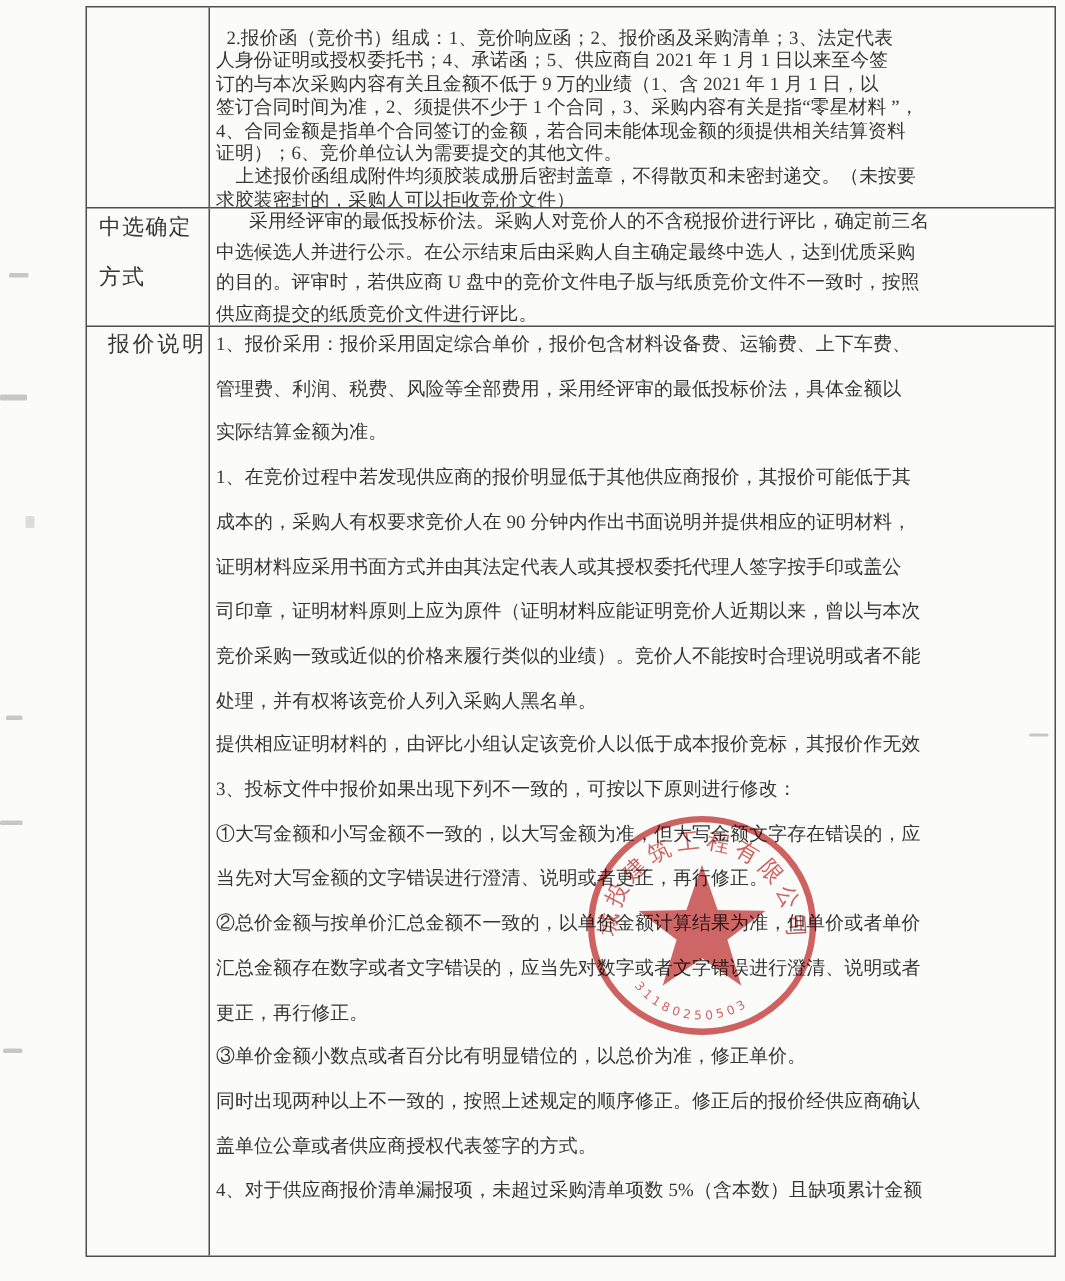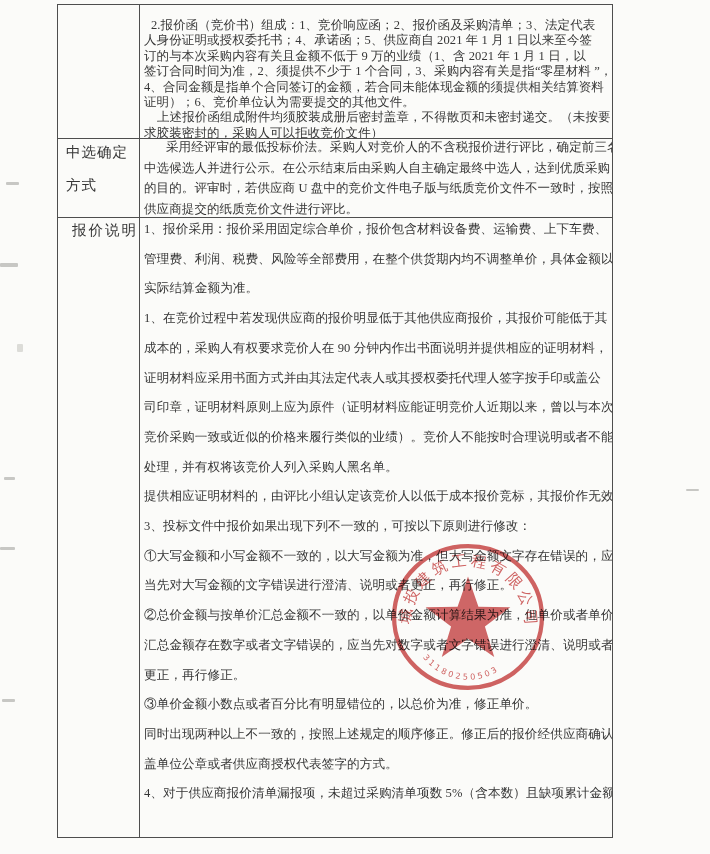--- a/index.html
+++ b/index.html
@@ -6,21 +6,21 @@
   .page{
     position:relative;
     width:710px;height:854px;
     background:#fbfbf9;
     font-family:"Liberation Serif","DejaVu Serif",serif;
     color:#363636;
     overflow:hidden;
   }
   .doc-table{
     position:absolute;left:57px;top:4px;
-    width:556px;height:834px;
+    width:647px;height:834px;
     border:1.4px solid #4e4e4e;
     box-sizing:border-box;
     display:flex;flex-direction:column;
     background:transparent;
     justify-content:space-between;
   }
   .t-row{display:flex;border-bottom:1.4px solid #4e4e4e;box-sizing:border-box;}
   .t-row.r1{height:134px;}
   .t-row.r2{height:79px;}
   .t-row.r3{flex:1;border-bottom:none;}
@@ -100,21 +100,21 @@
       </div>
     </div>
 
     <div class="t-row r3">
       <div class="label-cell">
         <div class="r3-label">报价说明</div>
       </div>
       <div class="content-cell">
         <div class="lines">
             <div class="text-line">1、报价采用：报价采用固定综合单价，报价包含材料设备费、运输费、上下车费、</div>
-            <div class="text-line">管理费、利润、税费、风险等全部费用，在整个供货期内均不调整单价，具体金额以</div>
+            <div class="text-line">管理费、利润、税费、风险等全部费用，采用经评审的最低投标价法，具体金额以</div>
             <div class="text-line">实际结算金额为准。</div>
             <div class="text-line">1、在竞价过程中若发现供应商的报价明显低于其他供应商报价，其报价可能低于其</div>
             <div class="text-line">成本的，采购人有权要求竞价人在 90 分钟内作出书面说明并提供相应的证明材料，</div>
             <div class="text-line">证明材料应采用书面方式并由其法定代表人或其授权委托代理人签字按手印或盖公</div>
             <div class="text-line">司印章，证明材料原则上应为原件（证明材料应能证明竞价人近期以来，曾以与本次</div>
             <div class="text-line">竞价采购一致或近似的价格来履行类似的业绩）。竞价人不能按时合理说明或者不能</div>
             <div class="text-line">处理，并有权将该竞价人列入采购人黑名单。</div>
             <div class="text-line">提供相应证明材料的，由评比小组认定该竞价人以低于成本报价竞标，其报价作无效</div>
             <div class="text-line">3、投标文件中报价如果出现下列不一致的，可按以下原则进行修改：</div>
             <div class="text-line">①大写金额和小写金额不一致的，以大写金额为准，但大写金额文字存在错误的，应</div>

